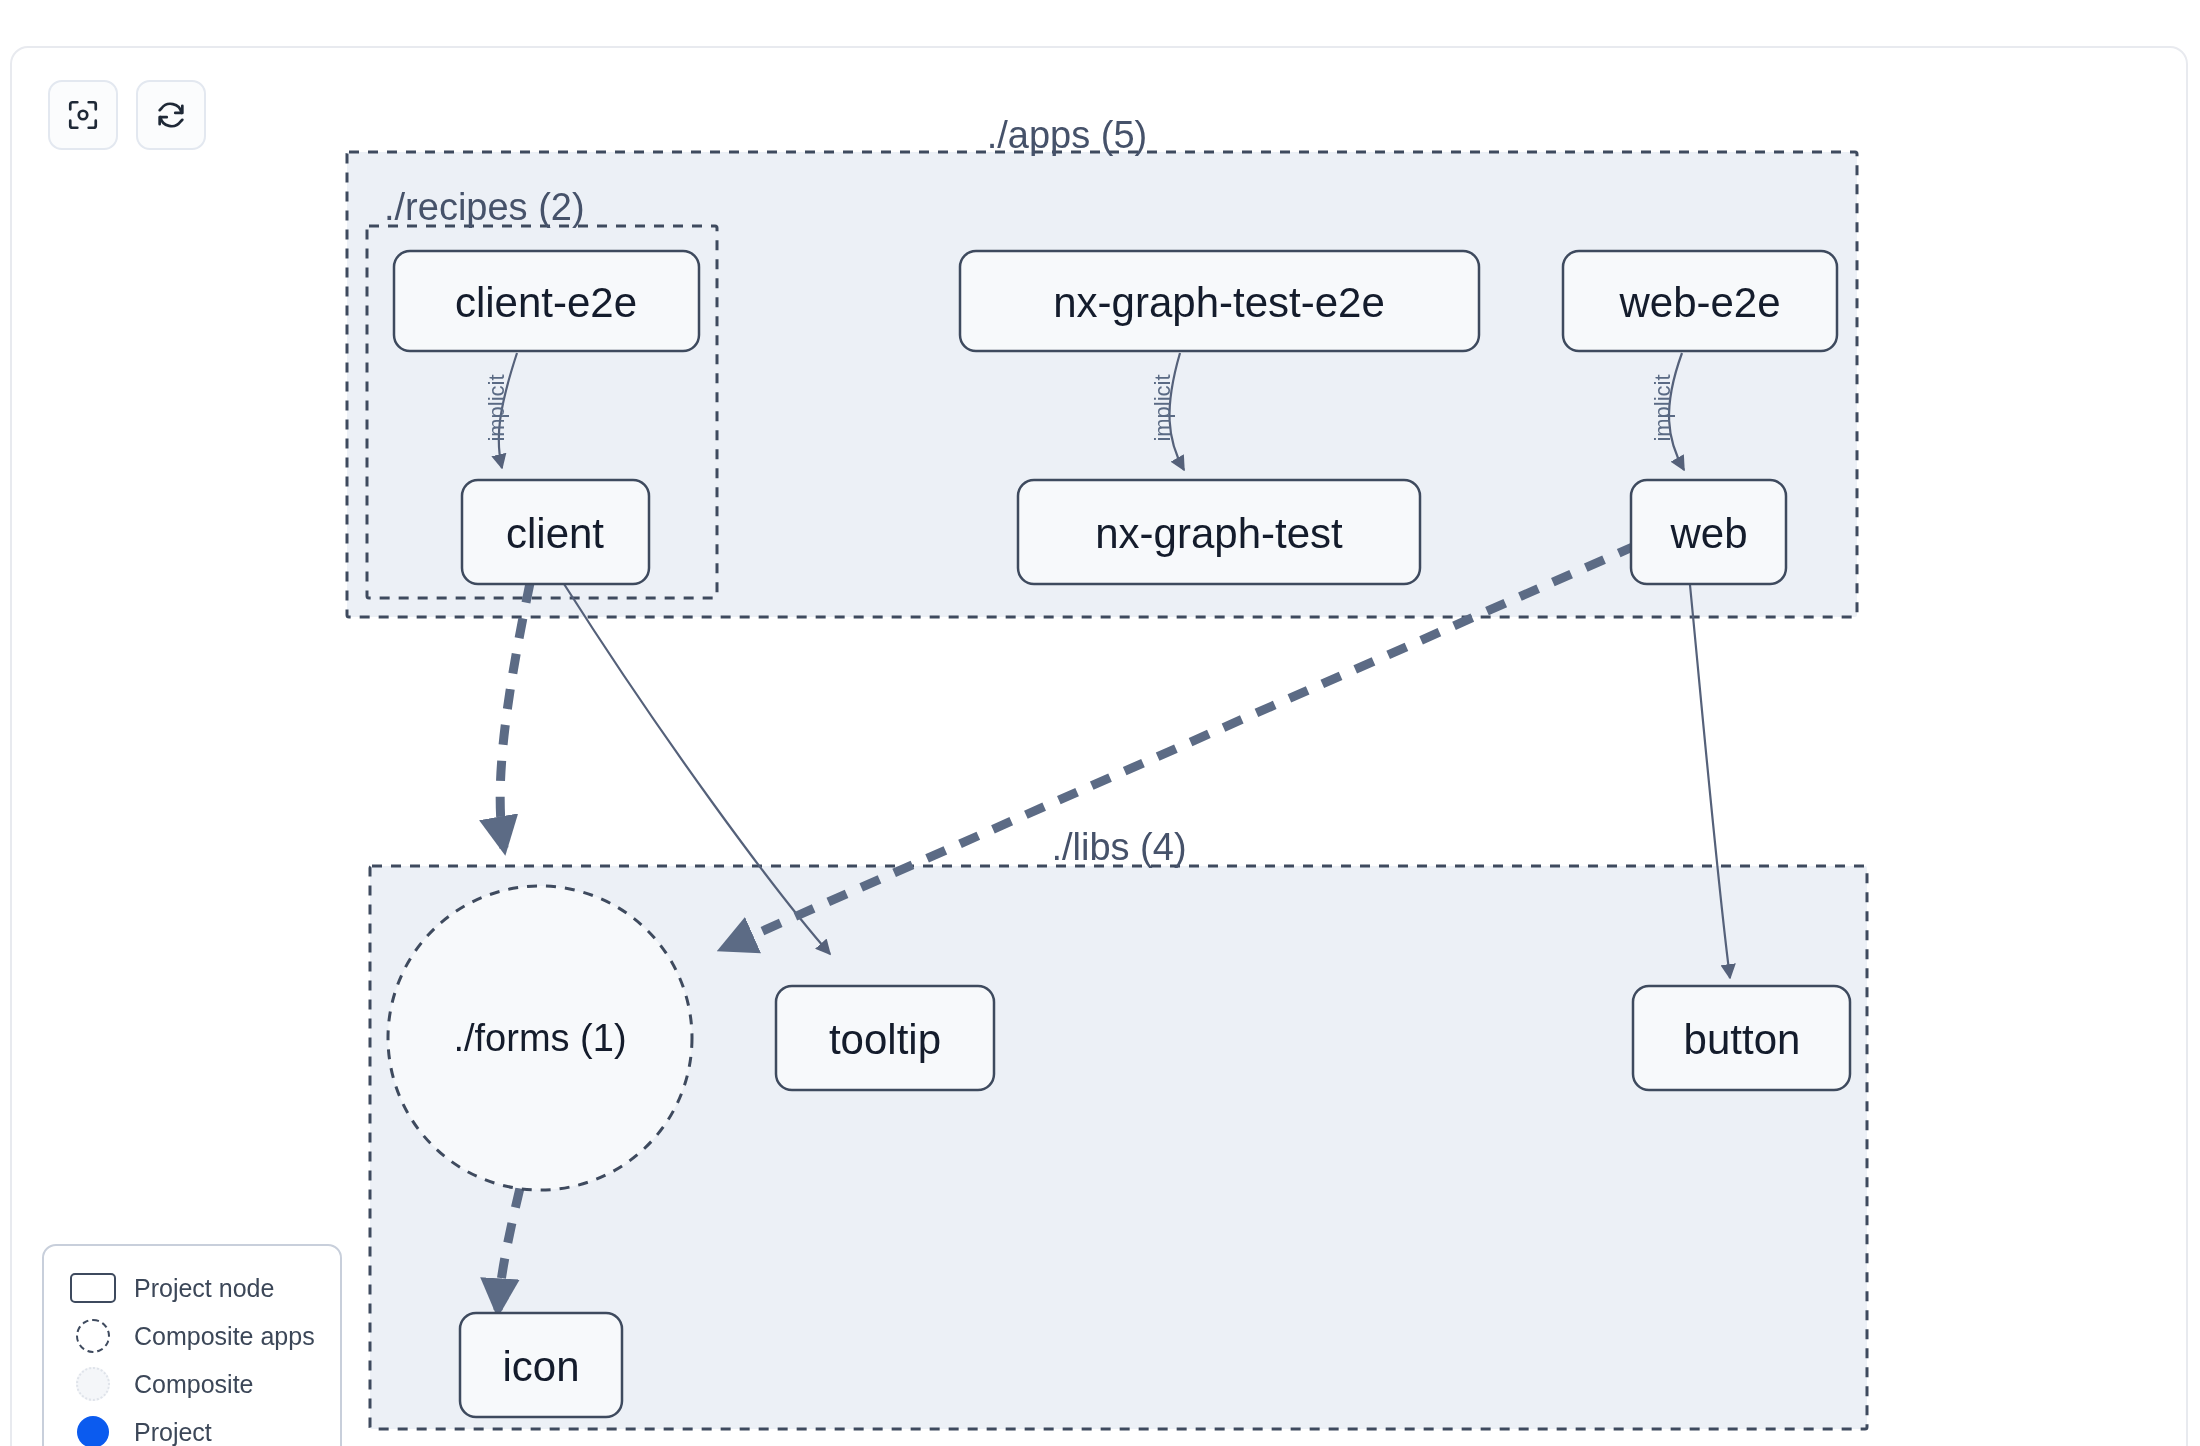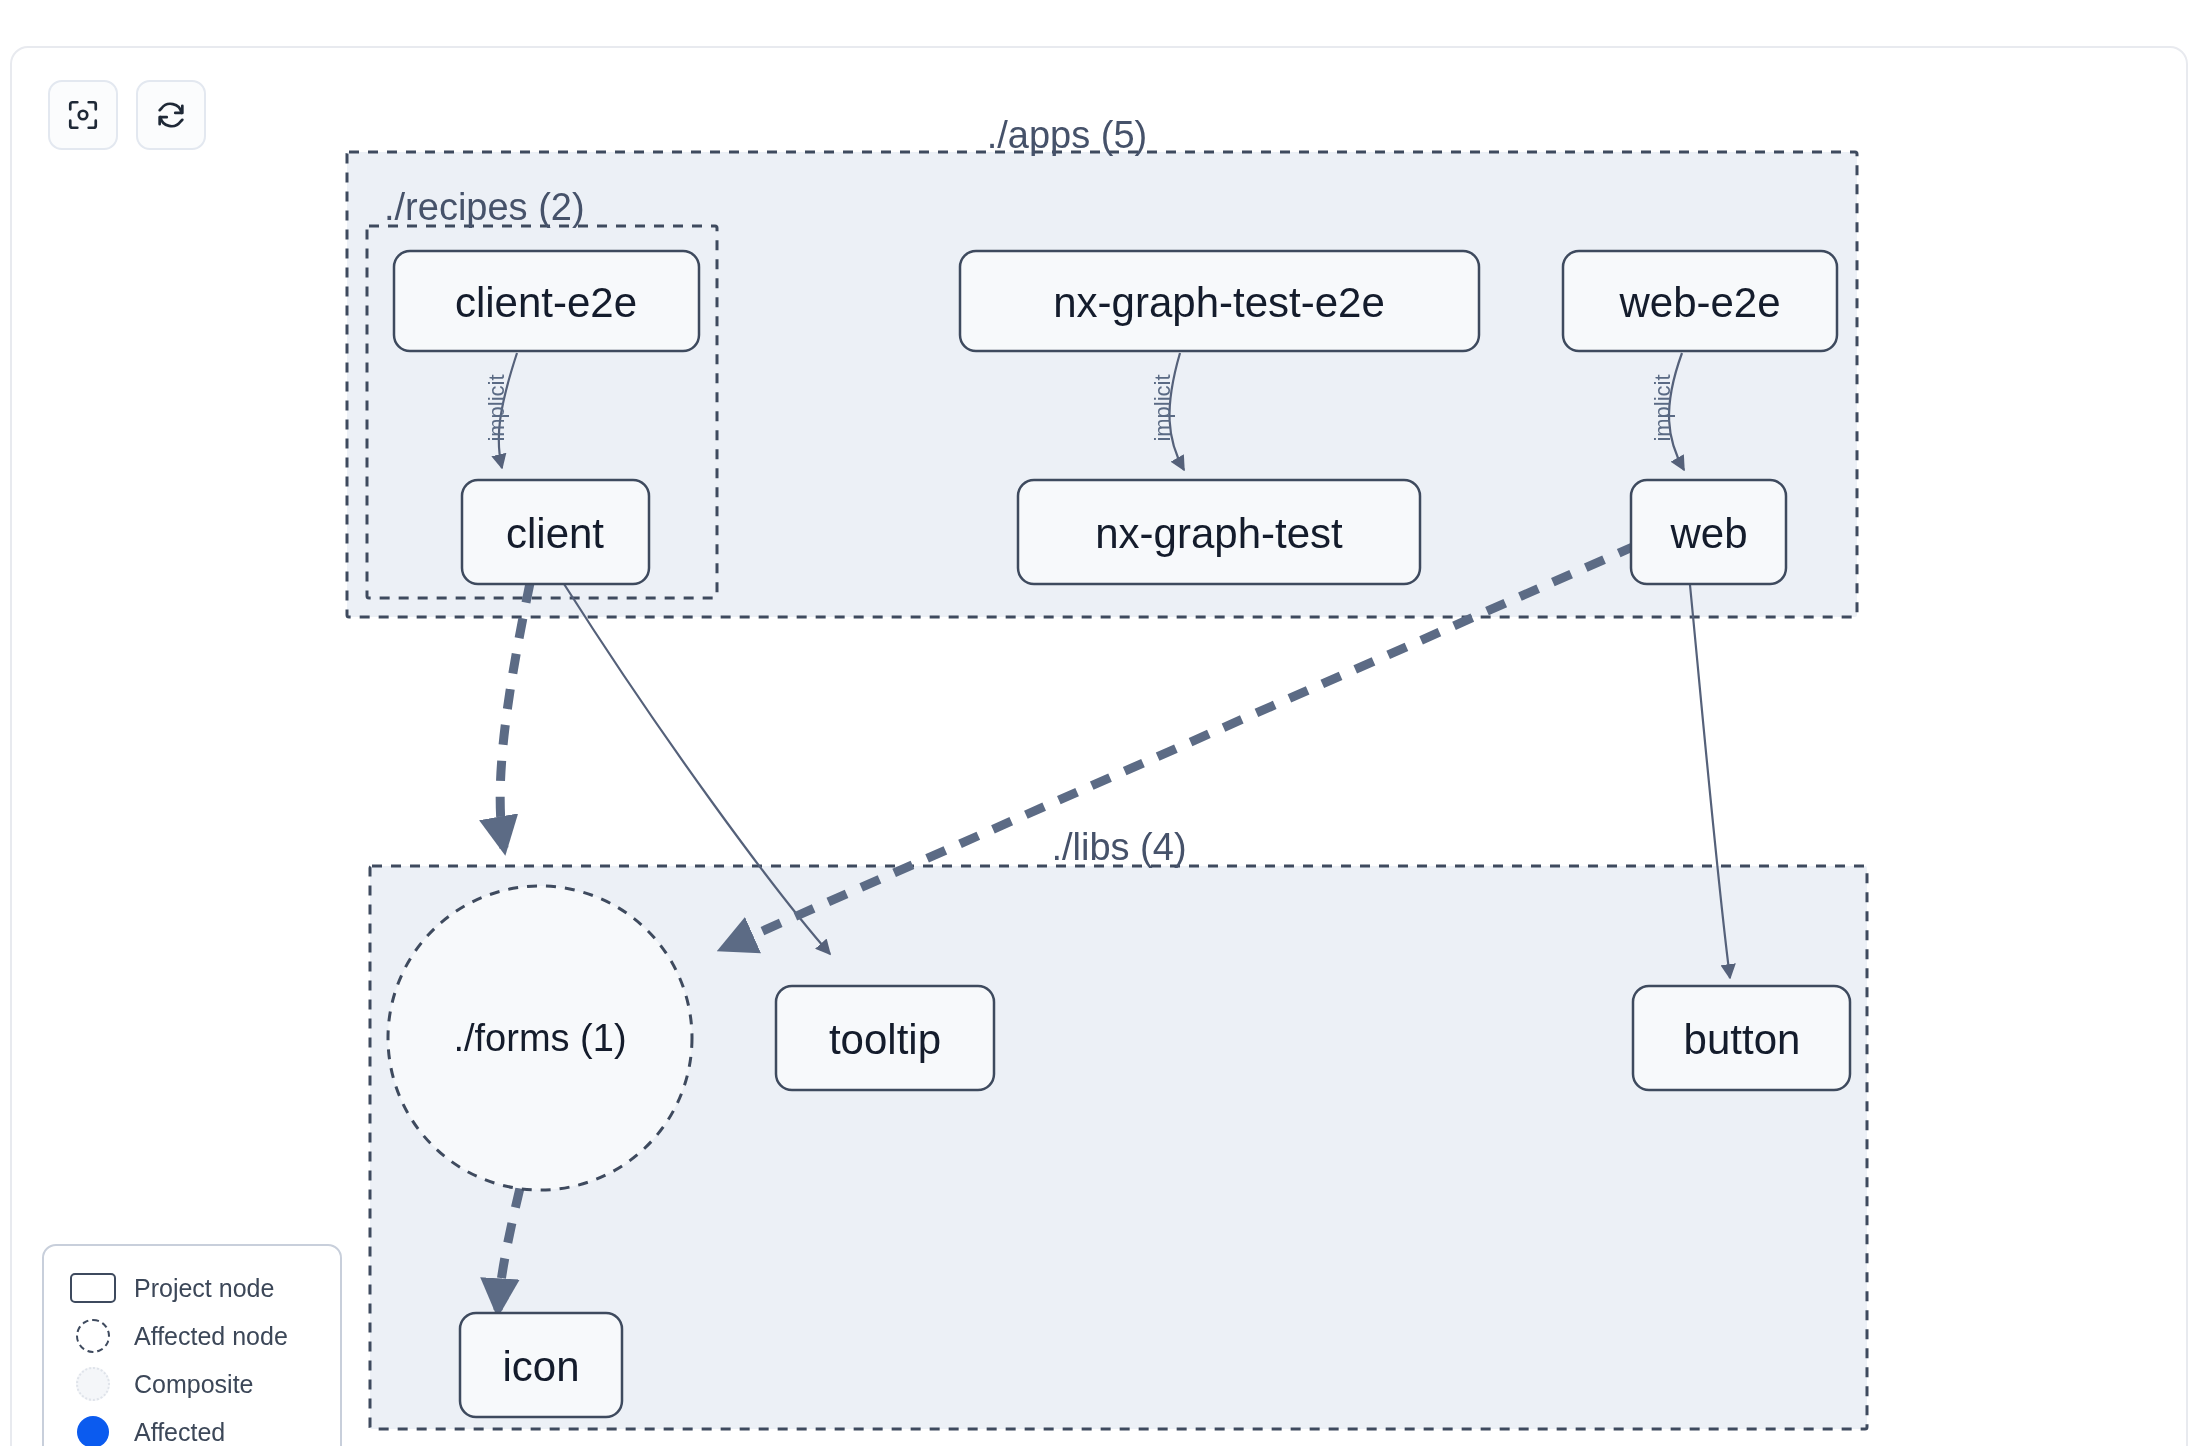--- a/index.html
+++ b/index.html
@@ -322,30 +322,30 @@
       <div class="legend-row">
         <span class="legend-swatch">
           <span class="sw-project"></span>
         </span>
         <span class="legend-label">Project node</span>
       </div>
       <div class="legend-row">
         <span class="legend-swatch">
           <span class="sw-composite"></span>
         </span>
-        <span class="legend-label">Affected node</span>
+        <span class="legend-label">Composite apps</span>
       </div>
       <div class="legend-row">
         <span class="legend-swatch">
           <span class="sw-affected"></span>
         </span>
         <span class="legend-label">Composite</span>
       </div>
       <div class="legend-row">
         <span class="legend-swatch">
           <span class="sw-touched"></span>
         </span>
-        <span class="legend-label">Affected</span>
+        <span class="legend-label">Project</span>
       </div>
     </div>
 
   </div>
 </div>
 
 </body></html>

